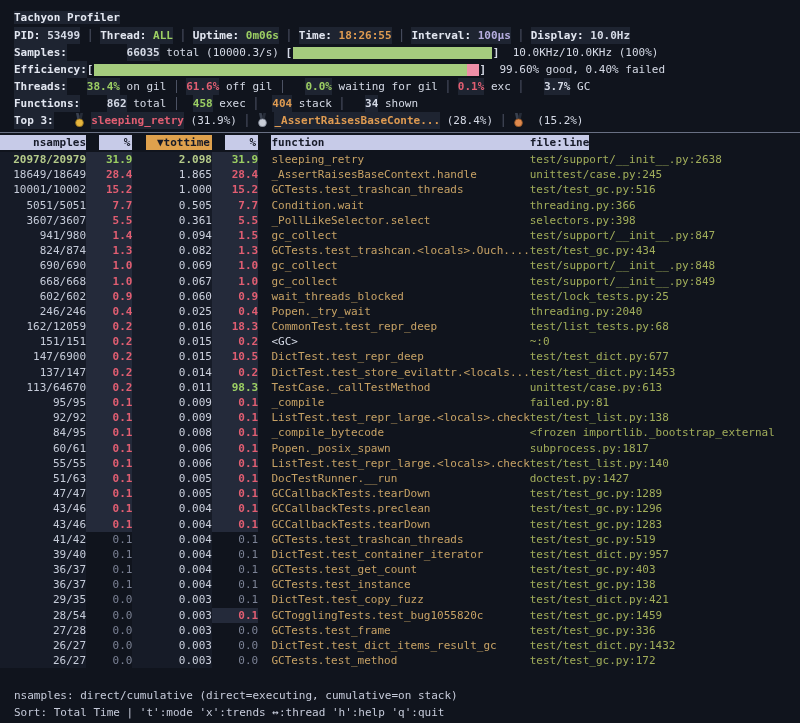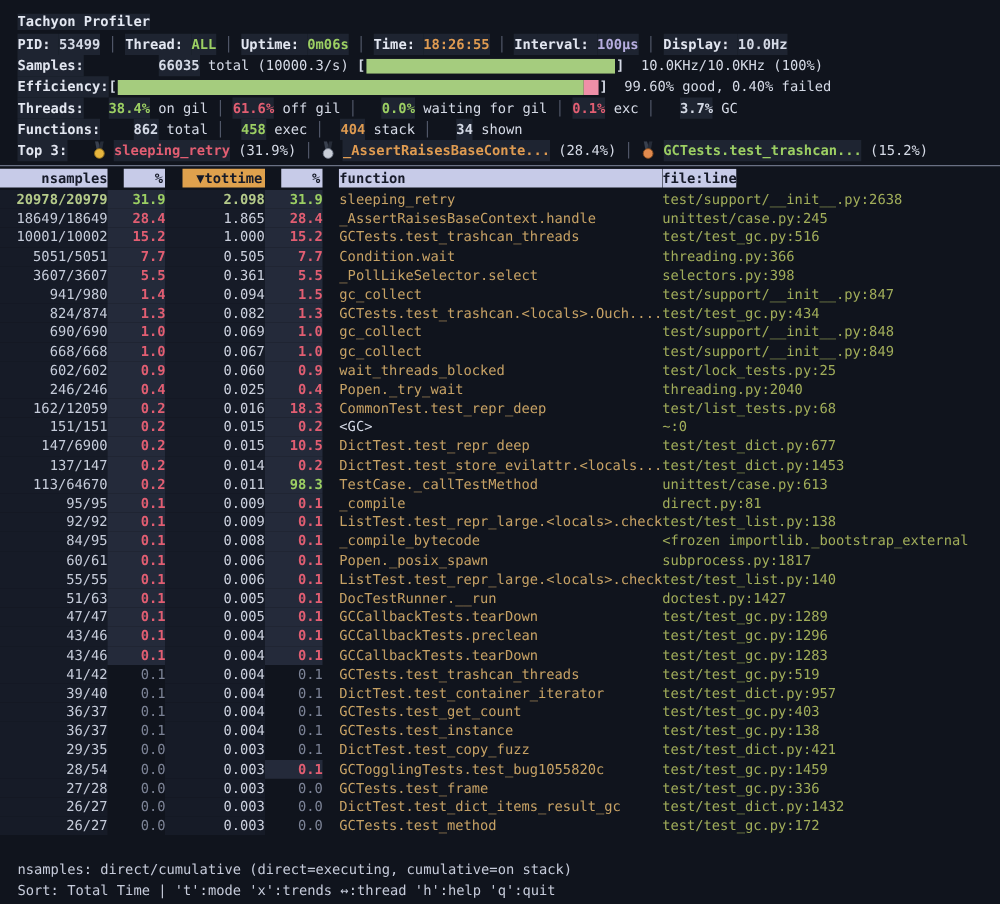--- a/index.html
+++ b/index.html
@@ -75,21 +75,21 @@
             <path d="M9,0 L6.4,0 L4.5,6.5 L7.5,7.5 Z" fill="#262c38"></path>
             <circle cx="5.5" cy="9.8" r="3.9" fill="#e7b63e" stroke="#8a6a1c" stroke-width="0.8"></circle>
           </svg></span><span class="seg c-w"> </span><span class="seg c-r chip b">sleeping_retry</span><span class="seg c-w"> (31.9%) </span><span class="seg c-sep">│</span><span class="seg c-w"> </span><span class="medal"><svg width="11" height="14" viewBox="0 0 11 14">
             <path d="M2,0 L4.6,0 L6.5,6.5 L3.5,7.5 Z" fill="#39404e"></path>
             <path d="M9,0 L6.4,0 L4.5,6.5 L7.5,7.5 Z" fill="#262c38"></path>
             <circle cx="5.5" cy="9.8" r="3.9" fill="#c9ced8" stroke="#7e8594" stroke-width="0.8"></circle>
           </svg></span><span class="seg c-w"> </span><span class="seg c-o chip b">_AssertRaisesBaseConte...</span><span class="seg c-w"> (28.4%) </span><span class="seg c-sep">│</span><span class="seg c-w"> </span><span class="medal"><svg width="11" height="14" viewBox="0 0 11 14">
             <path d="M2,0 L4.6,0 L6.5,6.5 L3.5,7.5 Z" fill="#39404e"></path>
             <path d="M9,0 L6.4,0 L4.5,6.5 L7.5,7.5 Z" fill="#262c38"></path>
             <circle cx="5.5" cy="9.8" r="3.9" fill="#e08a4e" stroke="#8a4f22" stroke-width="0.8"></circle>
-          </svg></span><span class="seg c-w"> </span><span class="seg c-g chip b">GCTests.test_trashcan...</span><span class="seg c-w"> (15.2%)</span></div>
+          </svg></span><span class="seg c-w"> </span><span class="seg c-w"> (15.2%)</span></div>
     </div>
 
   <hr class="rule">
 
   <div class="thead">
     <span class="c1 th th1"><span class="hbg">nsamples</span></span>
     <span class="c2 th th2"><span class="hbg">%</span></span>
     <span class="c3 th th3"><span class="hbg">▼tottime</span></span>
     <span class="c4 th th4"><span class="hbg">%</span></span>
     <span class="c5 th th5"><span class="hbg">function</span></span>
@@ -106,21 +106,21 @@
       <div class="trow"><span class="c1">824/874</span><span class="c2 p-r">1.3</span><span class="c3">0.082</span><span class="c4 p-r">1.3</span><span class="c5 c-tan">GCTests.test_trashcan.&lt;locals&gt;.Ouch....</span><span class="c6 c-olv">test/test_gc.py:434</span></div>
       <div class="trow"><span class="c1">690/690</span><span class="c2 p-r">1.0</span><span class="c3">0.069</span><span class="c4 p-r">1.0</span><span class="c5 c-tan">gc_collect</span><span class="c6 c-olv">test/support/__init__.py:848</span></div>
       <div class="trow"><span class="c1">668/668</span><span class="c2 p-r">1.0</span><span class="c3">0.067</span><span class="c4 p-r">1.0</span><span class="c5 c-tan">gc_collect</span><span class="c6 c-olv">test/support/__init__.py:849</span></div>
       <div class="trow"><span class="c1">602/602</span><span class="c2 p-r">0.9</span><span class="c3">0.060</span><span class="c4 p-r">0.9</span><span class="c5 c-tan">wait_threads_blocked</span><span class="c6 c-olv">test/lock_tests.py:25</span></div>
       <div class="trow"><span class="c1">246/246</span><span class="c2 p-r">0.4</span><span class="c3">0.025</span><span class="c4 p-r">0.4</span><span class="c5 c-tan">Popen._try_wait</span><span class="c6 c-olv">threading.py:2040</span></div>
       <div class="trow"><span class="c1">162/12059</span><span class="c2 p-r">0.2</span><span class="c3">0.016</span><span class="c4 p-r">18.3</span><span class="c5 c-tan">CommonTest.test_repr_deep</span><span class="c6 c-olv">test/list_tests.py:68</span></div>
       <div class="trow"><span class="c1">151/151</span><span class="c2 p-r">0.2</span><span class="c3">0.015</span><span class="c4 p-r">0.2</span><span class="c5 c-w">&lt;GC&gt;</span><span class="c6 c-olv">~:0</span></div>
       <div class="trow"><span class="c1">147/6900</span><span class="c2 p-r">0.2</span><span class="c3">0.015</span><span class="c4 p-r">10.5</span><span class="c5 c-tan">DictTest.test_repr_deep</span><span class="c6 c-olv">test/test_dict.py:677</span></div>
       <div class="trow"><span class="c1">137/147</span><span class="c2 p-r">0.2</span><span class="c3">0.014</span><span class="c4 p-r">0.2</span><span class="c5 c-tan">DictTest.test_store_evilattr.&lt;locals...</span><span class="c6 c-olv">test/test_dict.py:1453</span></div>
       <div class="trow"><span class="c1">113/64670</span><span class="c2 p-r">0.2</span><span class="c3">0.011</span><span class="c4 p-g">98.3</span><span class="c5 c-tan">TestCase._callTestMethod</span><span class="c6 c-olv">unittest/case.py:613</span></div>
-      <div class="trow"><span class="c1">95/95</span><span class="c2 p-r">0.1</span><span class="c3">0.009</span><span class="c4 p-r">0.1</span><span class="c5 c-tan">_compile</span><span class="c6 c-olv">direct.py:81</span></div>
+      <div class="trow"><span class="c1">95/95</span><span class="c2 p-r">0.1</span><span class="c3">0.009</span><span class="c4 p-r">0.1</span><span class="c5 c-tan">_compile</span><span class="c6 c-olv">failed.py:81</span></div>
       <div class="trow"><span class="c1">92/92</span><span class="c2 p-r">0.1</span><span class="c3">0.009</span><span class="c4 p-r">0.1</span><span class="c5 c-tan">ListTest.test_repr_large.&lt;locals&gt;.check</span><span class="c6 c-olv">test/test_list.py:138</span></div>
       <div class="trow"><span class="c1">84/95</span><span class="c2 p-r">0.1</span><span class="c3">0.008</span><span class="c4 p-r">0.1</span><span class="c5 c-tan">_compile_bytecode</span><span class="c6 c-olv">&lt;frozen importlib._bootstrap_external</span></div>
       <div class="trow"><span class="c1">60/61</span><span class="c2 p-r">0.1</span><span class="c3">0.006</span><span class="c4 p-r">0.1</span><span class="c5 c-tan">Popen._posix_spawn</span><span class="c6 c-olv">subprocess.py:1817</span></div>
       <div class="trow"><span class="c1">55/55</span><span class="c2 p-r">0.1</span><span class="c3">0.006</span><span class="c4 p-r">0.1</span><span class="c5 c-tan">ListTest.test_repr_large.&lt;locals&gt;.check</span><span class="c6 c-olv">test/test_list.py:140</span></div>
       <div class="trow"><span class="c1">51/63</span><span class="c2 p-r">0.1</span><span class="c3">0.005</span><span class="c4 p-r">0.1</span><span class="c5 c-tan">DocTestRunner.__run</span><span class="c6 c-olv">doctest.py:1427</span></div>
       <div class="trow"><span class="c1">47/47</span><span class="c2 p-r">0.1</span><span class="c3">0.005</span><span class="c4 p-r">0.1</span><span class="c5 c-tan">GCCallbackTests.tearDown</span><span class="c6 c-olv">test/test_gc.py:1289</span></div>
       <div class="trow"><span class="c1">43/46</span><span class="c2 p-r">0.1</span><span class="c3">0.004</span><span class="c4 p-r">0.1</span><span class="c5 c-tan">GCCallbackTests.preclean</span><span class="c6 c-olv">test/test_gc.py:1296</span></div>
       <div class="trow"><span class="c1">43/46</span><span class="c2 p-r">0.1</span><span class="c3">0.004</span><span class="c4 p-r">0.1</span><span class="c5 c-tan">GCCallbackTests.tearDown</span><span class="c6 c-olv">test/test_gc.py:1283</span></div>
       <div class="trow"><span class="c1">41/42</span><span class="c2 p-d">0.1</span><span class="c3">0.004</span><span class="c4 p-d">0.1</span><span class="c5 c-tan">GCTests.test_trashcan_threads</span><span class="c6 c-olv">test/test_gc.py:519</span></div>
       <div class="trow"><span class="c1">39/40</span><span class="c2 p-d">0.1</span><span class="c3">0.004</span><span class="c4 p-d">0.1</span><span class="c5 c-tan">DictTest.test_container_iterator</span><span class="c6 c-olv">test/test_dict.py:957</span></div>

